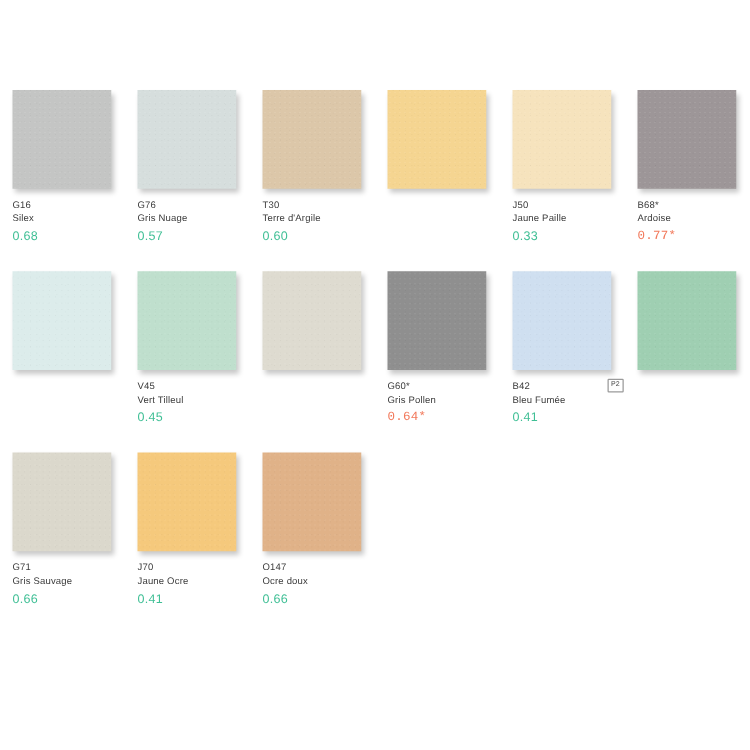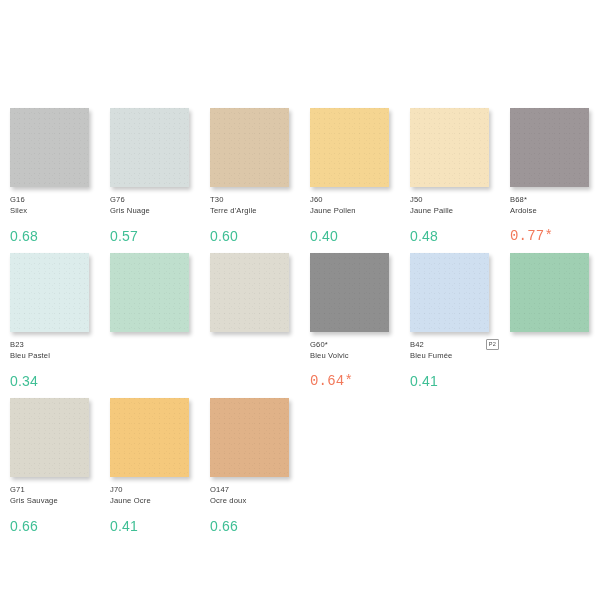--- a/index.html
+++ b/index.html
@@ -17,21 +17,21 @@
   }
 
   #swatch-grid {
     position: absolute;
     left: 0;
     top: 0;
     width: 480px;
     display: grid;
     grid-template-columns: repeat(6, 100px);
     grid-template-rows: repeat(3, 145px);
-    padding-top: 108px;
+    padding-top: 72px;
     box-sizing: border-box;
   }
 
   .swatch-cell {
     position: relative;
     width: 100px;
     height: 145px;
   }
 
   .swatch-chip {
@@ -75,26 +75,26 @@
 
   .swatch-name {
     font-size: 7.6px;
     line-height: 11px;
     color: #3a3a3a;
     letter-spacing: 0.15px;
     white-space: nowrap;
   }
 
   .swatch-value {
-    font-size: 14px;
+    font-size: 10px;
     line-height: 12px;
     color: #3fbf95;
     letter-spacing: 0.2px;
     white-space: nowrap;
-    margin-top: 14px;
+    margin-top: 4px;
   }
 
   .swatch-value.alt {
     color: #f2795b;
     font-family: Liberation Mono, monospace;
   }
 
   .swatch-badge {
     position: absolute;
     right: 1px;
@@ -132,61 +132,56 @@
     <div class="swatch-cell">
       <div class="swatch-chip" style="background-color: rgb(220, 199, 169);"></div>
       <div class="swatch-meta">
         <div class="swatch-code">T30</div>
         <div class="swatch-name">Terre d'Argile</div>
         <div class="swatch-value">0.60</div>
       </div>
     </div>
     <div class="swatch-cell">
       <div class="swatch-chip" style="background-color: rgb(245, 213, 145);"></div>
-      <div class="swatch-meta">
-        <div class="swatch-code">J60</div>
-        <div class="swatch-name">Jaune Pollen</div>
-        <div class="swatch-value">0.40</div>
-      </div>
     </div>
     <div class="swatch-cell">
       <div class="swatch-chip" style="background-color: rgb(246, 227, 189);"></div>
       <div class="swatch-meta">
         <div class="swatch-code">J50</div>
         <div class="swatch-name">Jaune Paille</div>
-        <div class="swatch-value">0.48</div>
+        <div class="swatch-value">0.33</div>
       </div>
     </div>
     <div class="swatch-cell">
       <div class="swatch-chip" style="background-color: rgb(157, 150, 152);"></div>
       <div class="swatch-meta">
         <div class="swatch-code">B68*</div>
         <div class="swatch-name">Ardoise</div>
         <div class="swatch-value alt">0.77*</div>
       </div>
     </div>
     <div class="swatch-cell">
       <div class="swatch-chip" style="background-color: rgb(220, 236, 235);"></div>
-      <div class="swatch-meta">
-        <div class="swatch-code">B23</div>
-        <div class="swatch-name">Bleu Pastel</div>
-        <div class="swatch-value">0.34</div>
-      </div>
     </div>
     <div class="swatch-cell">
       <div class="swatch-chip" style="background-color: rgb(191, 223, 205);"></div>
+      <div class="swatch-meta">
+        <div class="swatch-code">V45</div>
+        <div class="swatch-name">Vert Tilleul</div>
+        <div class="swatch-value">0.45</div>
+      </div>
     </div>
     <div class="swatch-cell">
       <div class="swatch-chip" style="background-color: rgb(222, 219, 208);"></div>
     </div>
     <div class="swatch-cell">
       <div class="swatch-chip" style="background-color: rgb(143, 143, 143);"></div>
       <div class="swatch-meta">
         <div class="swatch-code">G60*</div>
-        <div class="swatch-name">Bleu Volvic</div>
+        <div class="swatch-name">Gris Pollen</div>
         <div class="swatch-value alt">0.64*</div>
       </div>
     </div>
     <div class="swatch-cell">
       <div class="swatch-chip" style="background-color: rgb(207, 223, 240);"></div>
       <div class="swatch-meta">
         <div class="swatch-code">B42</div>
         <div class="swatch-name">Bleu Fumée</div>
         <div class="swatch-value">0.41</div>
         <div class="swatch-badge">P2</div>

